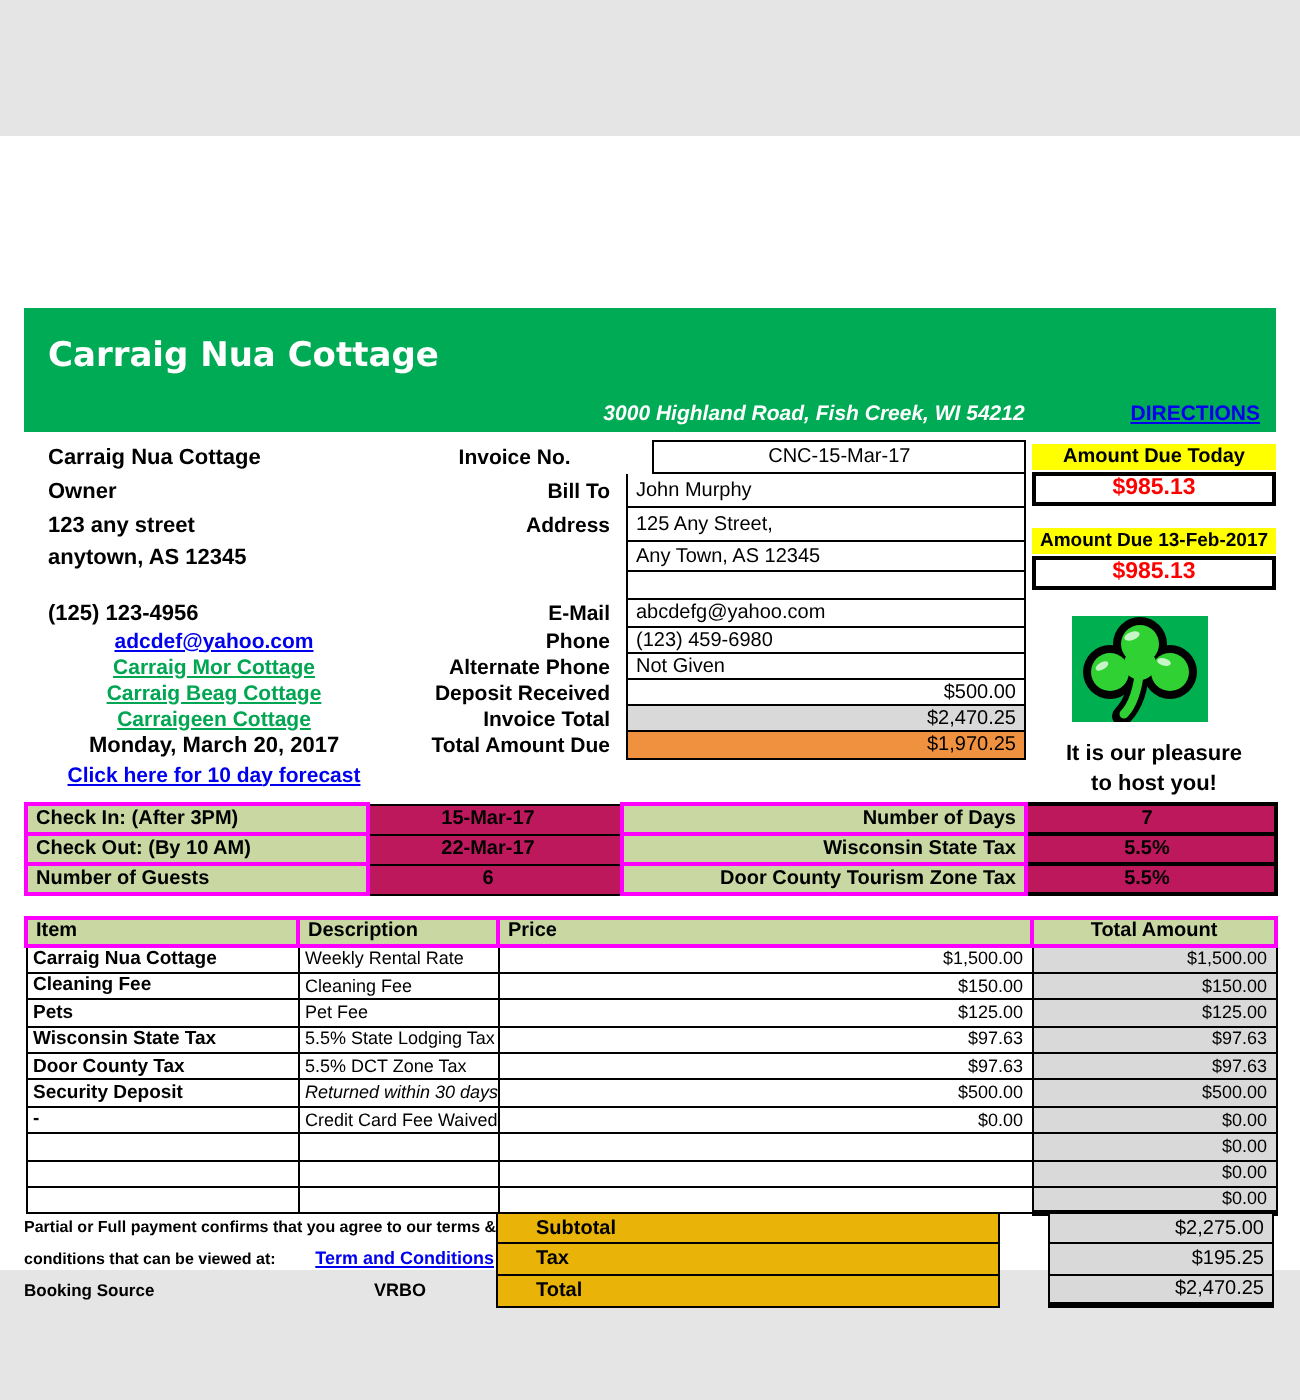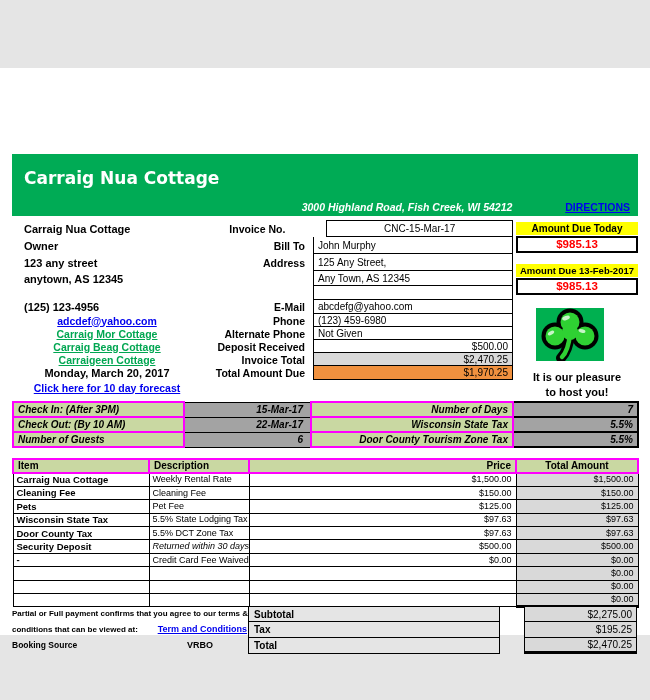--- a/index.html
+++ b/index.html
@@ -45,48 +45,48 @@
   .due-label.small { font-size:9.5px; }
   .due-value { position:absolute; width:122px; height:17px; border:2px solid #000; background:#fff;
                color:#ff0000; font-weight:bold; font-size:11.5px; text-align:center; line-height:13px; }
   .clover-box { position:absolute; left:20px; top:88px; width:68px; height:53px; }
   .due-note { position:absolute; top:150px; width:122px; text-align:center; font-weight:bold;
               font-size:11px; line-height:15px; }
 
   
   table { border-collapse:collapse; table-layout:fixed; }
   .stay { position:absolute; left:12px; top:333px; width:625px; }
-  .stay tr { height:15px;font-style:italic; }
+  .stay tr { height:15px; }
   .stay td { font-size:10px; font-weight:bold; line-height:1; overflow:hidden; white-space:nowrap; }
   .stay td.g { background:#c9d8a2; border:2px solid #ff00ff; padding-left:4px; }
   .stay td.g2 { text-align:right; padding-right:4px; }
-  .stay td.w { background:#a3a3a3; border:1px solid #000; text-align:right; padding-right:7px; }
+  .stay td.w { background:#be185d; border:1px solid #000; text-align:center; padding-right:7px; }
   .stay td.w2 { border:2px solid #000; padding-right:4px; }
 
   
   .items { position:absolute; left:12px; top:390px; width:625px; }
   .items tr.head { height:14px; }
   .items tr { height:13.4px; }
   .items td { line-height:1; overflow:hidden; white-space:nowrap;margin-top:24px; }
   .items tr.head td { background:#c9d8a2; border:2px solid #ff00ff; font-weight:bold; font-size:10px; padding-left:4px; }
-  .items tr.head td.r { text-align:right; padding-right:4px; }
+  .items tr.head td.r { padding-right:4px; }
   .items tr.head td.c { text-align:center; padding-left:0; }
   .items td.ti { border:1px solid #000; font-weight:bold; font-size:9.5px; padding-left:3px; }
   .items td.td { border:1px solid #000; font-size:9px; padding-left:3px; }
   .items td.td.it { font-style:italic; }
   .items td.tp { border:1px solid #000; font-size:9px; text-align:right; padding-right:4px; }
   .items td.tt { border:1px solid #000; font-size:9px; text-align:right; padding-right:4px; background:#d9d9d9; }
   .items tr.last td.tt { border-bottom:3px solid #000; }
 
   
   .summary { position:absolute; left:248px; top:538px; width:389px; }
   .srow { display:flex; height:16px; }
   .srow + .srow .sl, .srow + .srow .sv { border-top:none; }
-  .sl { width:271px; border:1px solid #000; background:#e5e5e5; font-weight:bold; font-size:10px;
-        display:flex; align-items:center; padding-left:5px; }
+  .sl { width:271px; border:1px solid #000; background:#eab308; font-weight:bold; font-size:10px;
+        display:flex; align-items:center; padding-left:19px; }
   .sv { width:122px; border:1px solid #000; background:#d9d9d9; font-size:10px;
         display:flex; align-items:center; justify-content:flex-end; padding-right:4px;margin-left:24px; }
   .srow.last .sv { border-bottom:3px solid #000; }
 
   
   .terms { position:absolute; left:12px; top:537px; width:235px; font-weight:bold; }
   .tline { height:16px; display:flex; align-items:center; font-size:8px; white-space:nowrap; }
   .tfix { width:150px; font-size:8px; font-weight:bold; }
   .tfix2 { width:175px; font-size:8.5px; font-weight:bold; }
   .tlink { font-size:9px; }

